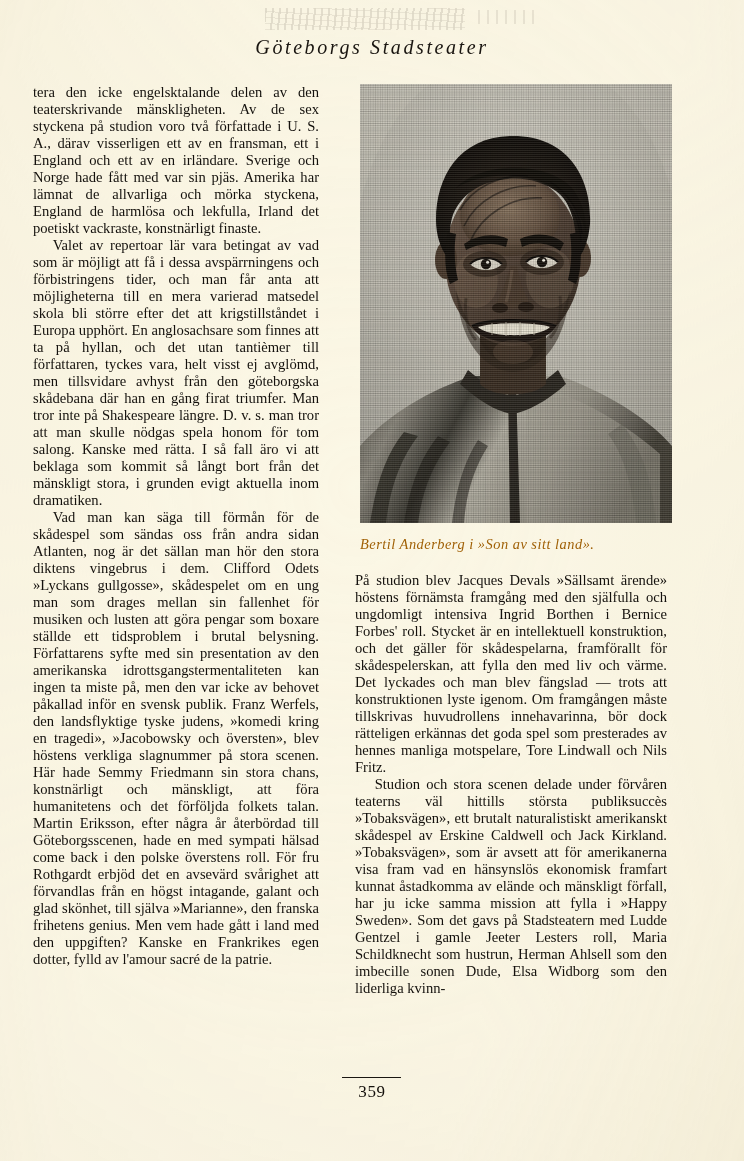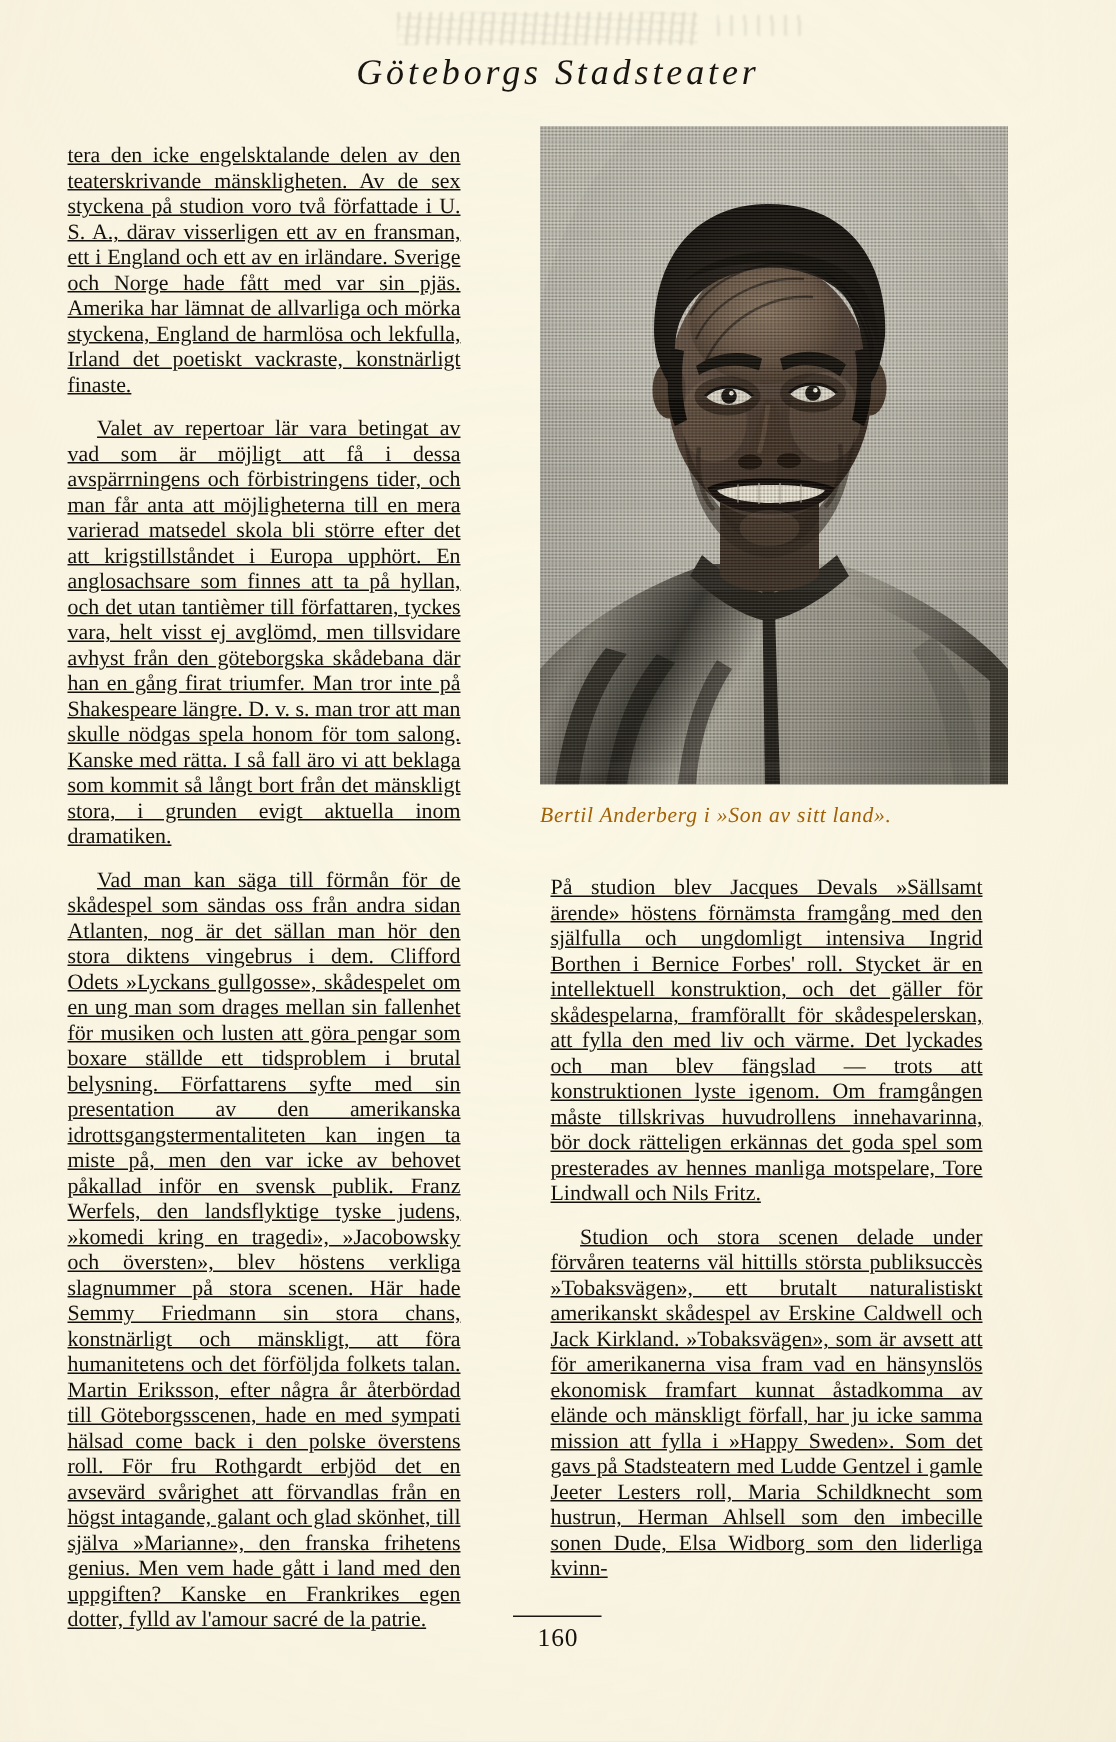--- a/index.html
+++ b/index.html
@@ -55,35 +55,35 @@
   }
 
   
   .running-head {
     position: absolute;
     left: 0;
     right: 0;
     top: 36px;
     text-align: center;
     font-style: italic;
-    font-size: 24px;
+    font-size: 20px;
     letter-spacing: 2.6px;
     color: #191510;
   }
 
   
   .col {
     position: absolute;
     font-size: 14.6px;
     line-height: 17.0px;
     text-align: justify;
     text-justify: inter-word;
     hyphens: none;
   }
-  .col p { margin: 12px; text-decoration: underline; }
+  .col p { margin: 0; }
   .col p + p { text-indent: 1.35em; }
 
   .col-left  { left: 33px;  top: 84px;  width: 286px; }
   .col-right { left: 355px; top: 572px; width: 312px; }
 
   
   .photo-wrap {
     position: absolute;
     left: 360px;
     top: 84px;
@@ -289,16 +289,16 @@
   </div>
 
   <div class="caption">Bertil Anderberg i »Son av sitt land».</div>
 
   <div class="col col-right">
     <p>På studion blev Jacques Devals »Sällsamt ärende» höstens förnämsta framgång med den själfulla och ungdomligt intensiva Ingrid Borthen i Bernice Forbes' roll. Stycket är en intellektuell konstruktion, och det gäller för skådespelarna, framförallt för skådespelerskan, att fylla den med liv och värme. Det lyckades och man blev fängslad — trots att konstruktionen lyste igenom. Om framgången måste tillskrivas huvudrollens innehavarinna, bör dock rätteligen erkännas det goda spel som presterades av hennes manliga motspelare, Tore Lindwall och Nils Fritz.</p>
     <p>Studion och stora scenen delade under förvåren teaterns väl hittills största publiksuccès »Tobaksvägen», ett brutalt naturalistiskt amerikanskt skådespel av Erskine Caldwell och Jack Kirkland. »Tobaksvägen», som är avsett att för amerikanerna visa fram vad en hänsynslös ekonomisk framfart kunnat åstadkomma av elände och mänskligt förfall, har ju icke samma mission att fylla i »Happy Sweden». Som det gavs på Stadsteatern med Ludde Gentzel i gamle Jeeter Lesters roll, Maria Schildknecht som hustrun, Herman Ahlsell som den imbecille sonen Dude, Elsa Widborg som den liderliga kvinn-</p>
   </div>
 
   <div class="folio-rule"></div>
-  <div class="folio">160</div>
+  <div class="folio">359</div>
 
   <div class="paper-tone"></div>
 </div>
 
 </body></html>

